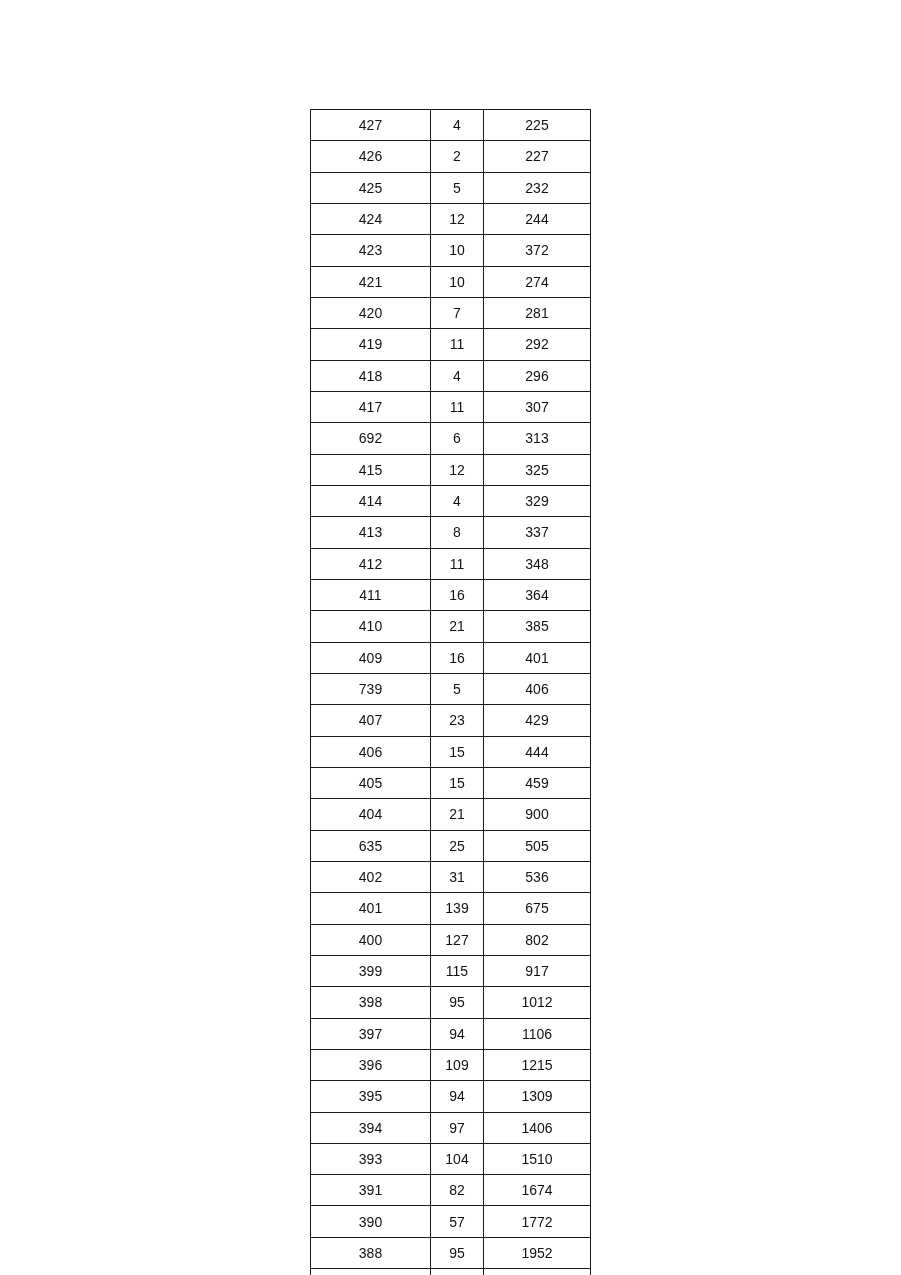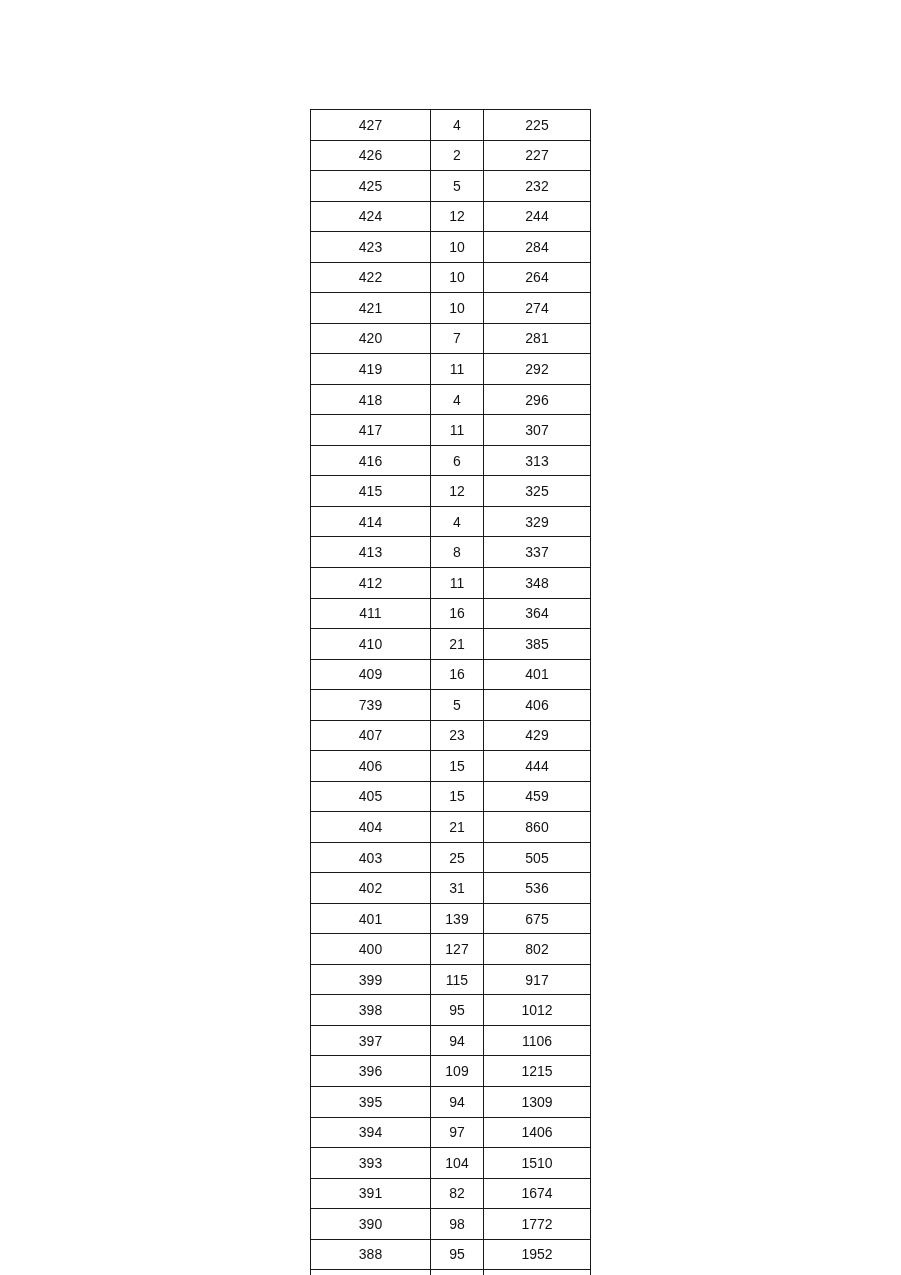--- a/index.html
+++ b/index.html
@@ -66,26 +66,21 @@
           <td>232</td>
         </tr>
         <tr>
           <td>424</td>
           <td>12</td>
           <td>244</td>
         </tr>
         <tr>
           <td>423</td>
           <td>10</td>
-          <td>284</td>
-        </tr>
-        <tr>
-          <td>422</td>
-          <td>10</td>
-          <td>264</td>
+          <td>372</td>
         </tr>
         <tr>
           <td>421</td>
           <td>10</td>
           <td>274</td>
         </tr>
         <tr>
           <td>420</td>
           <td>7</td>
           <td>281</td>
@@ -99,21 +94,21 @@
           <td>418</td>
           <td>4</td>
           <td>296</td>
         </tr>
         <tr>
           <td>417</td>
           <td>11</td>
           <td>307</td>
         </tr>
         <tr>
-          <td>416</td>
+          <td>692</td>
           <td>6</td>
           <td>313</td>
         </tr>
         <tr>
           <td>415</td>
           <td>12</td>
           <td>325</td>
         </tr>
         <tr>
           <td>414</td>
@@ -161,24 +156,24 @@
           <td>444</td>
         </tr>
         <tr>
           <td>405</td>
           <td>15</td>
           <td>459</td>
         </tr>
         <tr>
           <td>404</td>
           <td>21</td>
-          <td>860</td>
-        </tr>
-        <tr>
-          <td>403</td>
+          <td>900</td>
+        </tr>
+        <tr>
+          <td>635</td>
           <td>25</td>
           <td>505</td>
         </tr>
         <tr>
           <td>402</td>
           <td>31</td>
           <td>536</td>
         </tr>
         <tr>
           <td>401</td>
@@ -225,21 +220,21 @@
           <td>104</td>
           <td>1510</td>
         </tr>
         <tr>
           <td>391</td>
           <td>82</td>
           <td>1674</td>
         </tr>
         <tr>
           <td>390</td>
-          <td>98</td>
+          <td>57</td>
           <td>1772</td>
         </tr>
         <tr>
           <td>388</td>
           <td>95</td>
           <td>1952</td>
         </tr>
         <tr>
           <td>387</td>
           <td>92</td>

